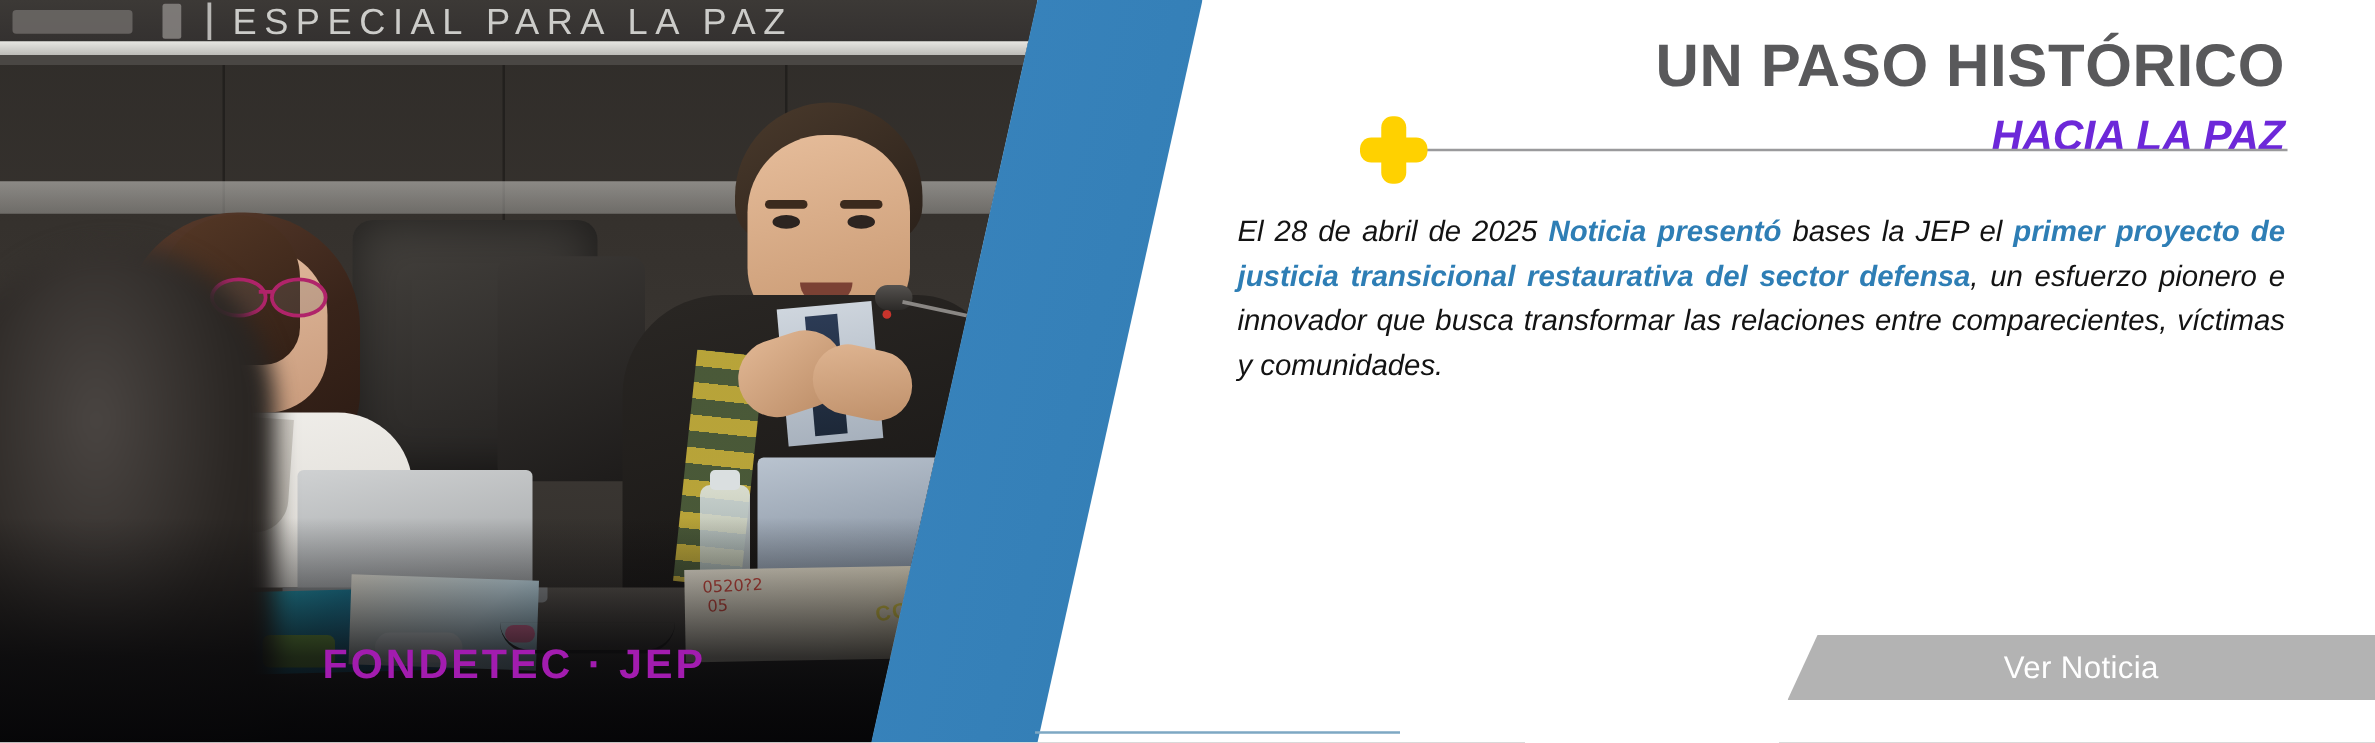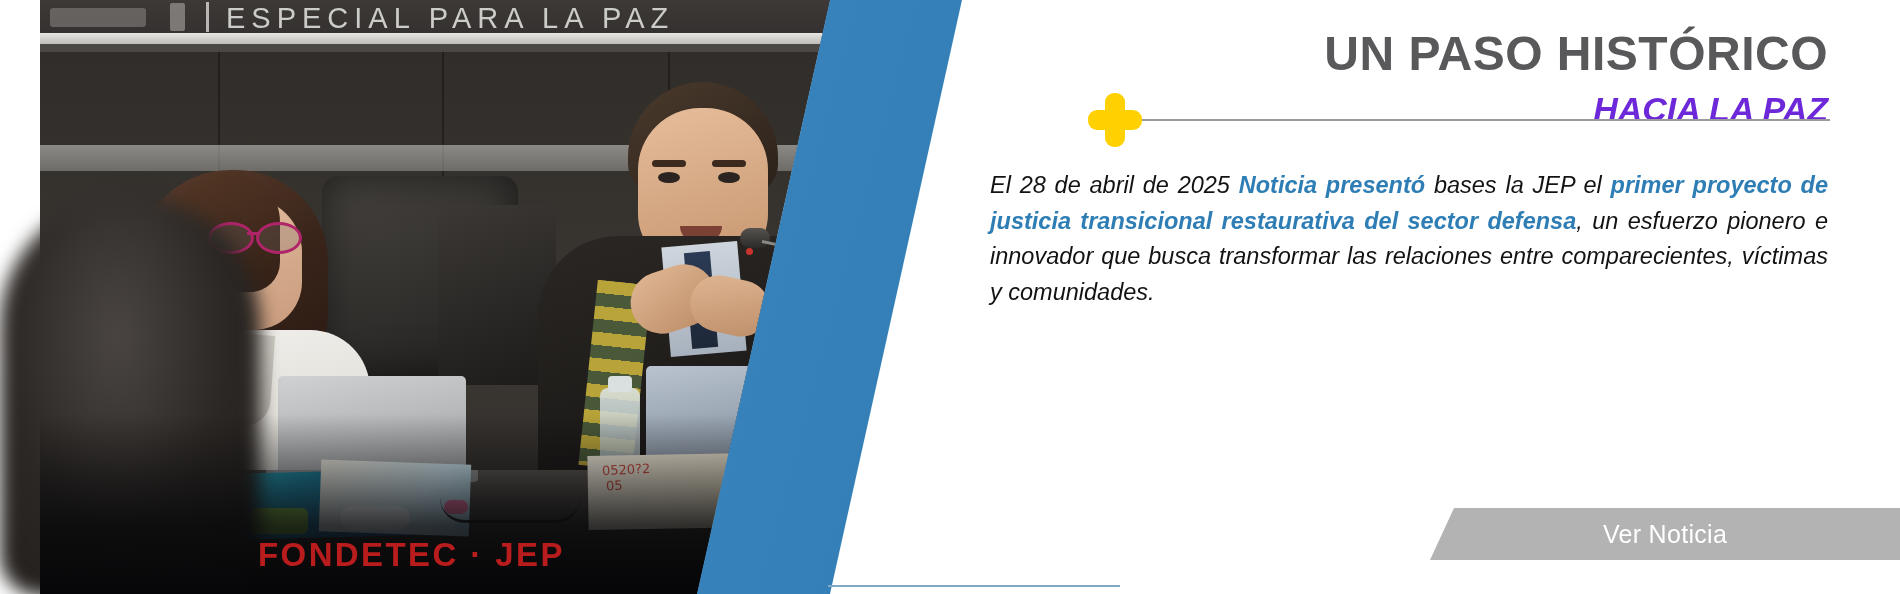--- a/index.html
+++ b/index.html
@@ -28,21 +28,20 @@
     width: 960px;
     height: 594px;
     overflow: hidden;
     -webkit-clip-path: polygon(0 0, 830px 0, 697px 594px, 0 594px);
     clip-path: polygon(0 0, 830px 0, 697px 594px, 0 594px);
   }
   .photo {
     position: absolute;
     inset: 0;
     background-color: #3a3733;
-    margin-left: 40px;
   }
 
   
   .wall {
     position: absolute;
     left: 0; top: 0; right: 0; height: 594px;
     background:
       linear-gradient(180deg, #2f2c29 0%, #35312d 30%, #3b3733 60%, #2b2825 100%);
   }
   .wall-seam {
@@ -423,25 +422,25 @@
   .photo-fade {
     position: absolute;
     left: 0; bottom: 0;
     width: 960px; height: 180px;
     background: linear-gradient(180deg, rgba(8,8,10,0) 0%, rgba(8,8,10,0.82) 62%, rgba(5,5,7,0.95) 100%);
   }
 
   .photo-caption {
     position: absolute;
     left: 258px;
-    bottom: 20px;
+    bottom: 44px;
     font-size: 33px;
     font-weight: 700;
     letter-spacing: 2.4px;
-    color: #b91c1c;
+    color: #a21caf;
     white-space: nowrap;
     z-index: 6;
   }
 
   
   .blue-band {
     position: absolute;
     left: 0; top: 0;
     width: 1200px; height: 594px;
     background: linear-gradient(105deg, #1f5f8e 0%, #3a85bf 48%, #2e79ae 100%);

